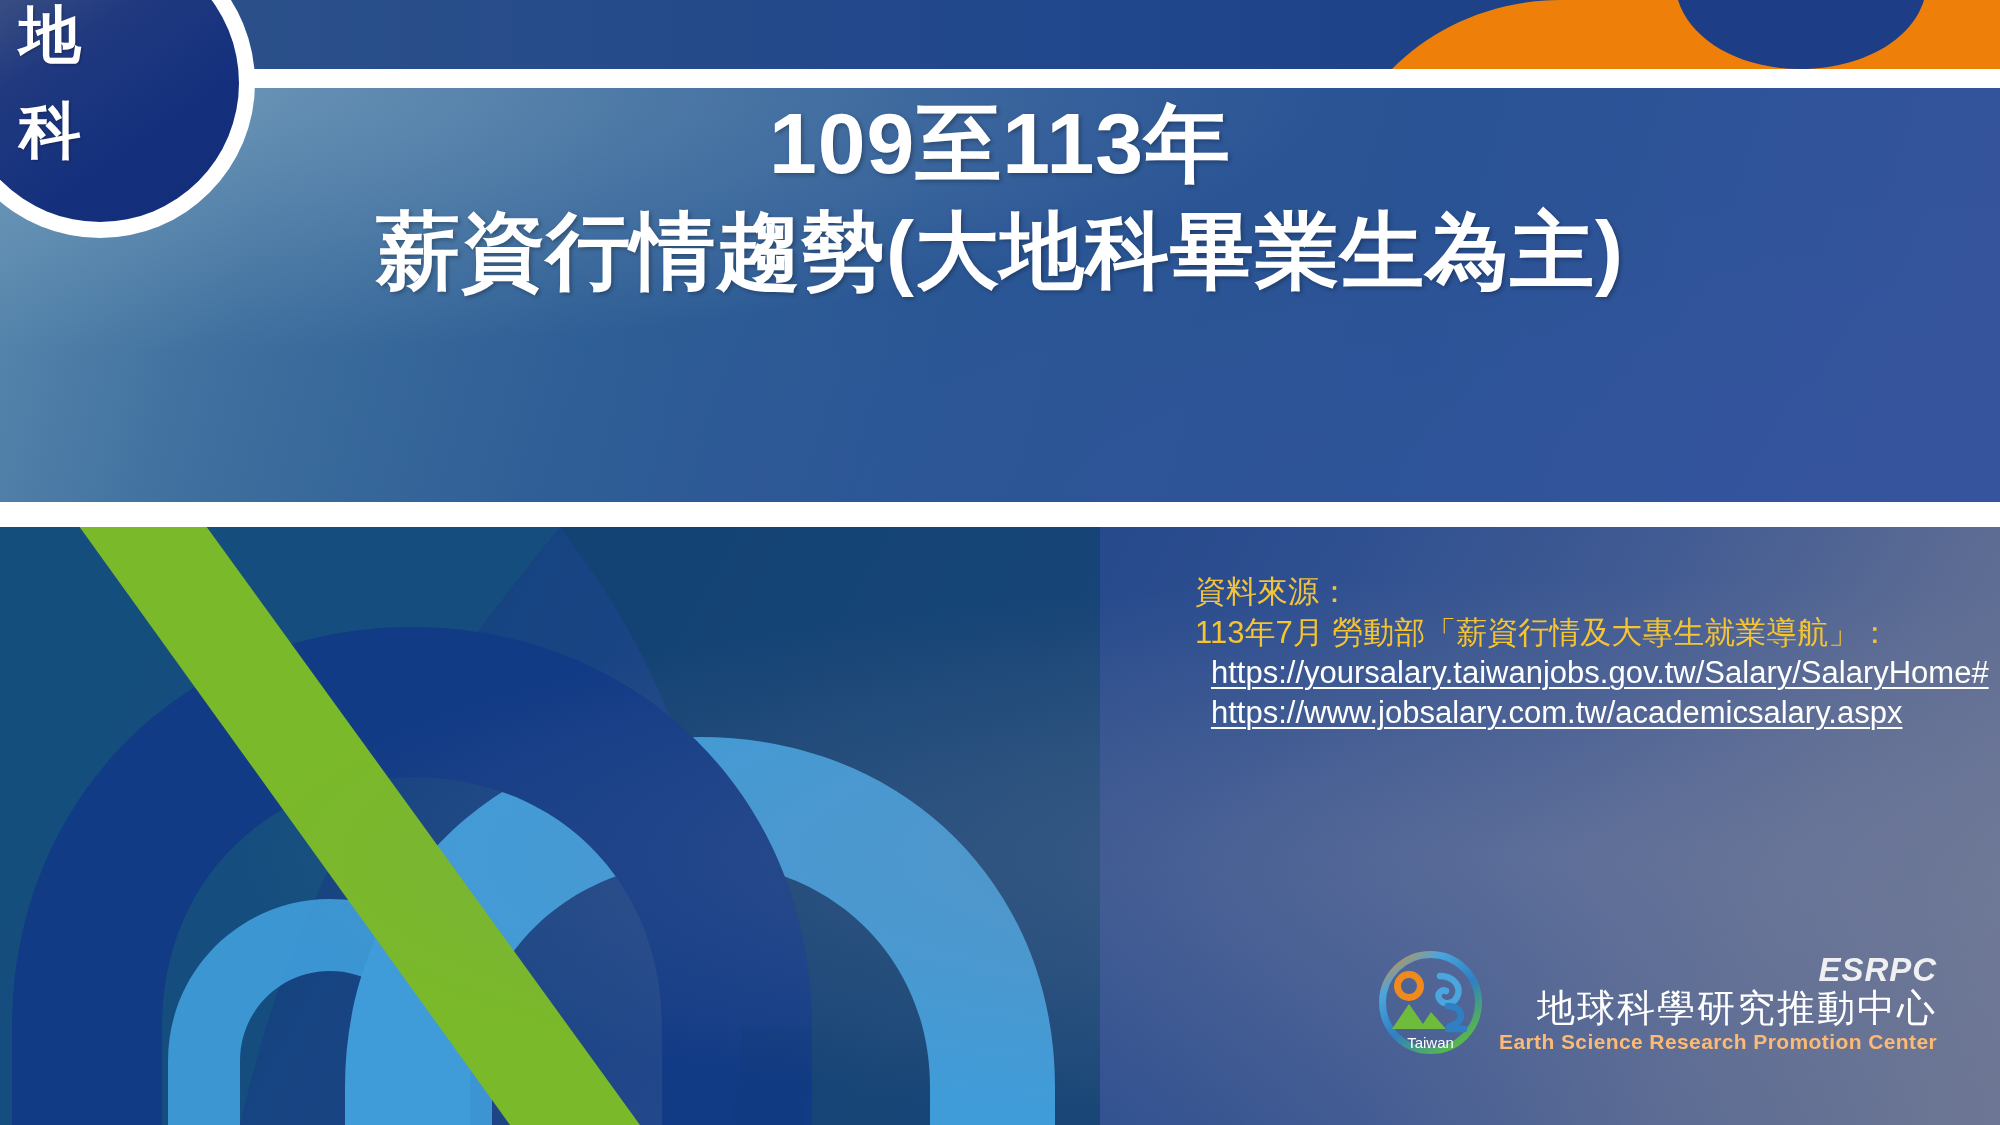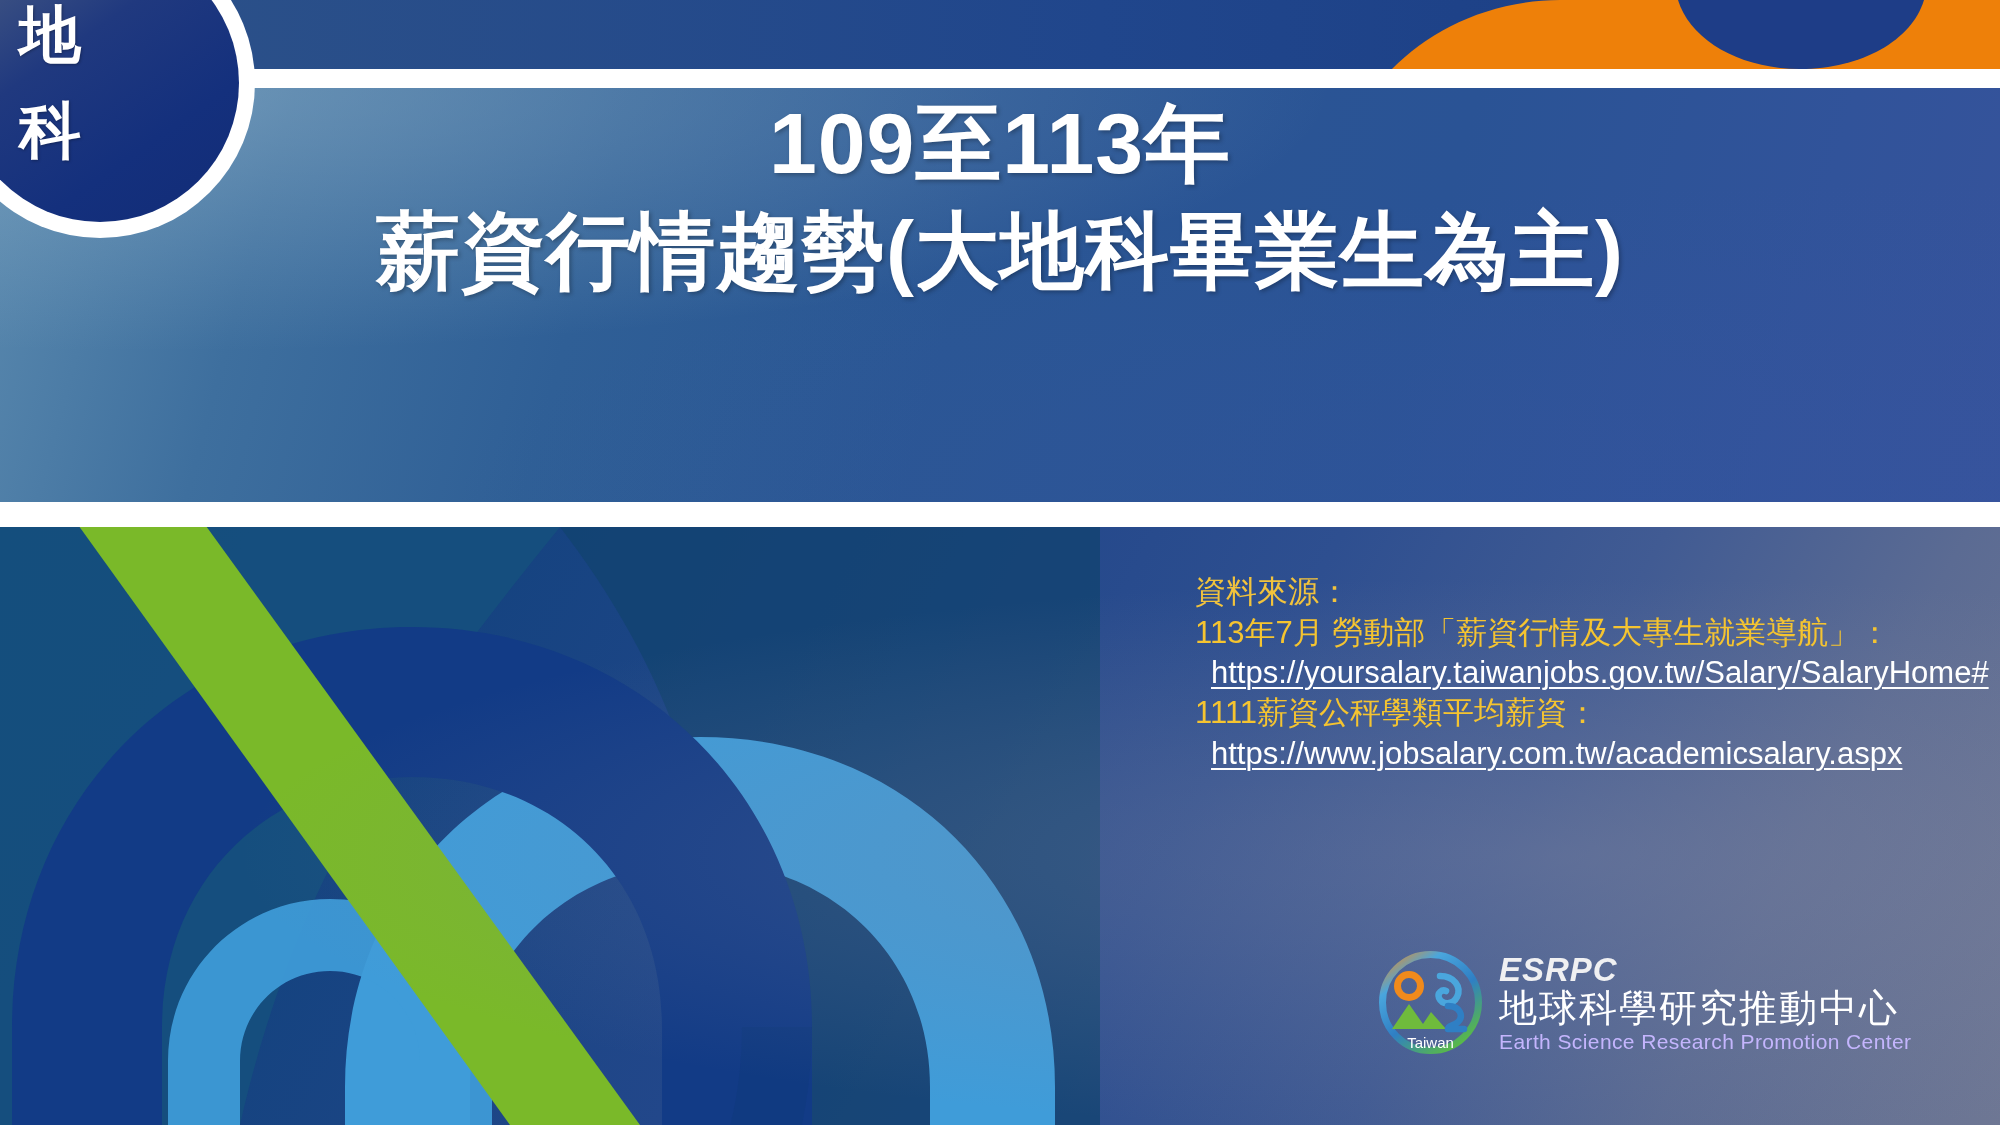--- a/index.html
+++ b/index.html
@@ -133,30 +133,30 @@
   
   .logo {
     position: absolute;
     left: 1378px; top: 950px;
     display: flex;
     align-items: center;
     gap: 16px;
     z-index: 6;
   }
   .logo-mark { position: relative; width: 105px; height: 105px; }
-  .logo-text { display: flex; flex-direction: column; line-height: 1; }
+  .logo-text { display: flex; flex-direction: column; line-height: 1; text-align: right; }
   .logo-en1 {
     color: #f0f0f2; font-size: 33px; font-weight: 700; font-style: italic;
     letter-spacing: 1px; margin-bottom: 3px;
   }
   .logo-zh {
     color: #ffffff; font-size: 38px; font-weight: 400; letter-spacing: 2px;
     margin-bottom: 4px;
   }
-  .logo-en2 { color: #c4b5fd; font-size: 21px; letter-spacing: .4px; }
+  .logo-en2 { color: #fdba74; font-size: 21px; letter-spacing: .4px; font-weight: bold; }
 
   
   .corner-badge {
     position: absolute;
     left: -55px; top: -72px;
     width: 310px; height: 310px;
     z-index: 9;
   }
   .badge-ring {
     position: absolute; inset: 0;
@@ -248,21 +248,20 @@
 
           <path d="M 812 500 C 812 560 800 620 780 680 L 700 680 C 730 620 742 560 742 500 Z" fill="#0f3a78" opacity="0.35"></path>
         </g>
       </svg>
     </div>
 
     <div class="source-block">
       <div class="src-line src-label">資料來源：</div>
       <div class="src-line src-gold">113年7月 勞動部「薪資行情及大專生就業導航」：</div>
       <a class="src-line src-url" href="#">https://yoursalary.taiwanjobs.gov.tw/Salary/SalaryHome#</a>
-      <div class="src-line src-gold">1111薪資公秤學類平均薪資：</div>
       <a class="src-line src-url" href="#">https://www.jobsalary.com.tw/academicsalary.aspx</a>
     </div>
   </div>
 
   <div class="logo">
     <div class="logo-mark">
       <svg width="105" height="105" viewBox="0 0 105 105">
         <defs>
           <linearGradient id="ringG" x1="0" y1="0" x2="0.7" y2="1">
             <stop offset="0%" stop-color="#f08a1c"></stop>

